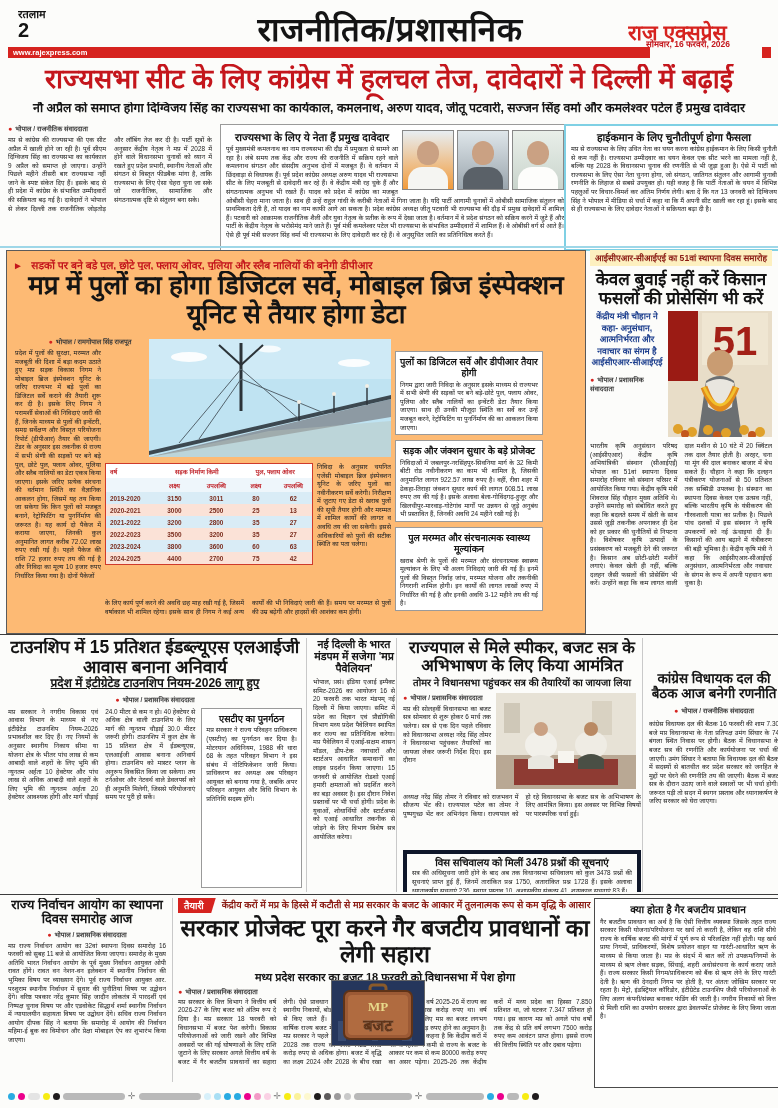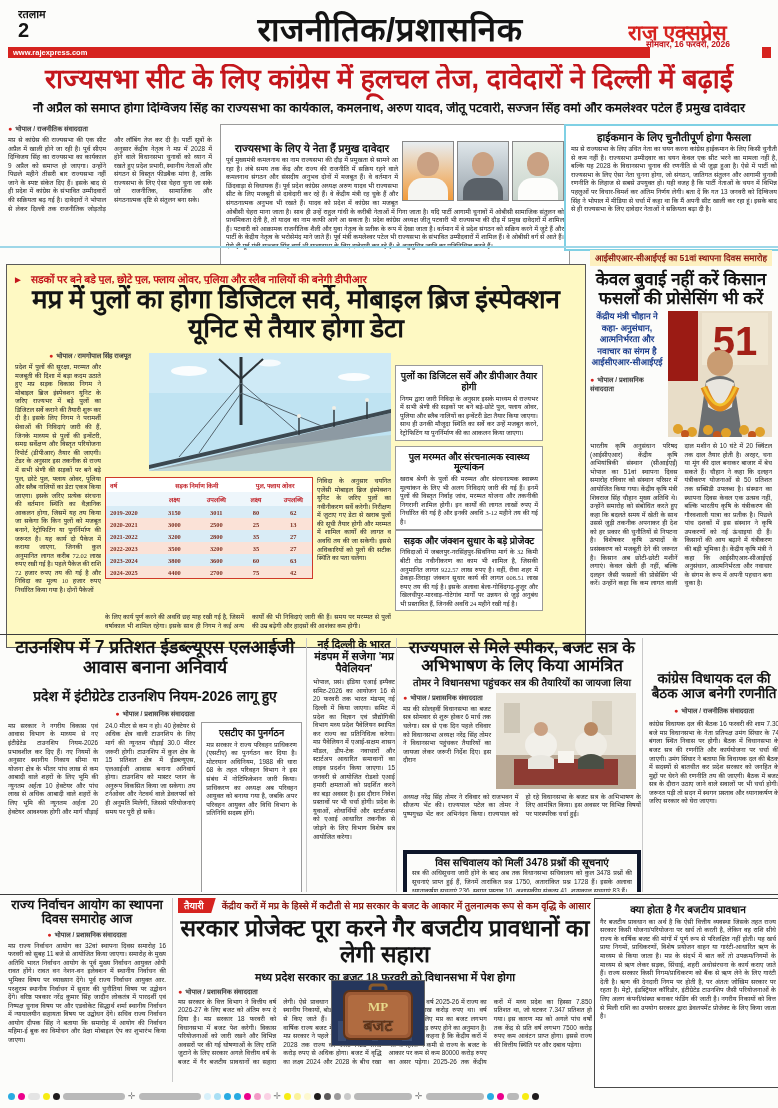--- a/index.html
+++ b/index.html
@@ -73,38 +73,38 @@
   <div class="abs redsq" style="left:762px;top:47px;width:9px;height:11px;"></div>
 
   <div class="abs ctr hl red" style="left:8px;top:64px;width:762px;height:36px;font-size:27px;">राज्यसभा सीट के लिए कांग्रेस में हलचल तेज, दावेदारों ने दिल्ली में बढ़ाई सक्रियता</div>
   <div class="abs ctr hl" style="left:8px;top:102px;width:762px;height:18px;font-size:12.3px;">नौ अप्रैल को समाप्त होगा दिग्विजय सिंह का राज्यसभा का कार्यकाल, कमलनाथ, अरुण यादव, जीतू पटवारी, सज्जन सिंह वर्मा और कमलेश्वर पटेल हैं प्रमुख दावेदार</div>
 
   <div class="abs" style="left:8px;top:124px;width:204px;height:120px;">
     <div class="byl" style="text-align:left;margin-bottom:3px;"><span class="bull">●</span><span>भोपाल / राजनीतिक संवाददाता</span></div>
     <div class="bt" style="column-count:2;column-gap:8px;height:100px;">मप्र से कांग्रेस की राज्यसभा की एक सीट अप्रैल में खाली होने जा रही है। पूर्व सीएम दिग्विजय सिंह का राज्यसभा का कार्यकाल 9 अप्रैल को समाप्त हो जाएगा। उन्होंने पिछले महीने तीसरी बार राज्यसभा नहीं जाने के स्पष्ट संकेत दिए हैं। इसके बाद से ही प्रदेश में कांग्रेस के संभावित उम्मीदवारों की सक्रियता बढ़ गई है। दावेदारों ने भोपाल से लेकर दिल्ली तक राजनीतिक जोड़तोड़ और लॉबिंग तेज कर दी है। पार्टी सूत्रों के अनुसार केंद्रीय नेतृत्व ने मप्र में 2028 में होने वाले विधानसभा चुनावों को ध्यान में रखते हुए प्रदेश प्रभारी, स्थानीय नेताओं और संगठन से विस्तृत फीडबैक मांगा है, ताकि राज्यसभा के लिए ऐसा चेहरा चुना जा सके जो राजनीतिक, सामाजिक और संगठनात्मक दृष्टि से संतुलन बना सके।</div>
   </div>
 
-  <div class="abs boxed" style="left:220px;top:124px;width:338px;height:119px;padding:14px 5px;">
+  <div class="abs boxed" style="left:220px;top:124px;width:338px;height:119px;padding:3px 5px;">
     <div style="float:right;width:162px;margin:2px 0 2px 4px;display:flex;gap:3px;">
       <div class="pt p1"></div>
       <div class="pt p2"></div>
       <div class="pt p3"></div>
     </div>
     <div class="subbox-title" style="font-size:10.5px;">राज्यसभा के लिए ये नेता हैं प्रमुख दावेदार</div>
     <div class="bt">पूर्व मुख्यमंत्री कमलनाथ का नाम राज्यसभा की दौड़ में प्रमुखता से सामने आ रहा है। लंबे समय तक केंद्र और राज्य की राजनीति में सक्रिय रहने वाले कमलनाथ संगठन और संसदीय अनुभव दोनों में मजबूत हैं। वे वर्तमान में छिंदवाड़ा से विधायक हैं। पूर्व प्रदेश कांग्रेस अध्यक्ष अरुण यादव भी राज्यसभा सीट के लिए मजबूती से दावेदारी कर रहे हैं। वे केंद्रीय मंत्री रह चुके हैं और संगठनात्मक अनुभव भी रखते हैं। यादव को प्रदेश में कांग्रेस का मजबूत ओबीसी चेहरा माना जाता है। साथ ही उन्हें राहुल गांधी के करीबी नेताओं में गिना जाता है। यदि पार्टी आगामी चुनावों में ओबीसी सामाजिक संतुलन को प्राथमिकता देती है, तो यादव का नाम काफी आगे आ सकता है। प्रदेश कांग्रेस अध्यक्ष जीतू पटवारी भी राज्यसभा की दौड़ में प्रमुख दावेदारों में शामिल हैं। पटवारी को आक्रामक राजनीतिक शैली और युवा नेतृत्व के प्रतीक के रूप में देखा जाता है। वर्तमान में वे प्रदेश संगठन को सक्रिय करने में जुटे हैं और पार्टी के केंद्रीय नेतृत्व के भरोसेमंद माने जाते हैं। पूर्व मंत्री कमलेश्वर पटेल भी राज्यसभा के संभावित उम्मीदवारों में शामिल हैं। वे ओबीसी वर्ग से आते हैं। ऐसे ही पूर्व मंत्री सज्जन सिंह वर्मा भी राज्यसभा के लिए दावेदारी कर रहे हैं। वे अनुसूचित जाति का प्रतिनिधित्व करते हैं।</div>
   </div>
 
   <div class="abs" style="left:564px;top:124px;width:206px;height:119px;border:2px solid #7fd0e4;background:#fff;padding:2px 5px;">
     <div class="subbox-title" style="font-size:10.5px;">हाईकमान के लिए चुनौतीपूर्ण होगा फैसला</div>
     <div class="bt">मप्र से राज्यसभा के लिए उचित नेता का चयन करना कांग्रेस हाईकमान के लिए किसी चुनौती से कम नहीं है। राज्यसभा उम्मीदवार का चयन केवल एक सीट भरने का मामला नहीं है, बल्कि यह 2028 के विधानसभा चुनाव की रणनीति से भी जुड़ा हुआ है। ऐसे में पार्टी को राज्यसभा के लिए ऐसा नेता चुनना होगा, जो संगठन, जातिगत संतुलन और आगामी चुनावी रणनीति के लिहाज से सबसे उपयुक्त हो। यही वजह है कि पार्टी नेताओं के चयन में विभिन्न पहलुओं पर विचार-विमर्श कर अंतिम निर्णय लेगी। बता दें कि गत 13 जनवरी को दिग्विजय सिंह ने भोपाल में मीडिया से चर्चा में कहा था कि मैं अपनी सीट खाली कर रहा हूं। इसके बाद से ही राज्यसभा के लिए दावेदार नेताओं ने सक्रियता बढ़ा दी है।</div>
   </div>
 
   <div class="abs bluerule" style="left:0;top:246px;width:778px;height:2px;"></div>
 
-  <div class="abs" style="left:6px;top:264px;width:578px;height:382px;border:1px solid #5a5a5a;background:#fef9c3;font-family:Liberation Serif, serif;">
+  <div class="abs" style="left:6px;top:250px;width:578px;height:382px;border:1px solid #5a5a5a;background:#fdba74;">
     <div class="abs" style="left:6px;top:4px;width:566px;height:15px;">
       <span style="color:#c4161c;font-size:10px;">►</span>
       <span class="kick-red" style="border-bottom:1px solid #c4161c;padding:0 4px;">सड़कों पर बने बड़े पुल, छोटे पुल, फ्लाय ओवर, पुलिया और स्लैब नालियों की बनेगी डीपीआर</span>
     </div>
     <div class="abs ctr hl" style="left:4px;top:20px;width:570px;height:62px;font-size:26px;">मप्र में पुलों का होगा डिजिटल सर्वे, मोबाइल ब्रिज इंस्पेक्शन यूनिट से तैयार होगा डेटा</div>
     <div class="abs byl ctr" style="left:8px;top:86px;width:150px;"><span class="bull">●</span><span>भोपाल / रामगोपाल सिंह राजपूत</span></div>
 
     <div class="abs bt" style="left:8px;top:98px;width:86px;height:278px;">प्रदेश में पुलों की सुरक्षा, मरम्मत और मजबूती की दिशा में बड़ा कदम उठाते हुए मप्र सड़क विकास निगम ने मोबाइल ब्रिज इंस्पेक्शन यूनिट के जरिए राज्यभर में बड़े पुलों का डिजिटल सर्वे कराने की तैयारी शुरू कर दी है। इसके लिए निगम ने परामर्शी सेवाओं की निविदाएं जारी की हैं, जिनके माध्यम से पुलों की इन्वेंटरी, समग्र सर्वेक्षण और विस्तृत परियोजना रिपोर्ट (डीपीआर) तैयार की जाएगी। टेंडर के अनुसार इस तकनीक से राज्य में सभी श्रेणी की सड़कों पर बने बड़े पुल, छोटे पुल, फ्लाय ओवर, पुलिया और स्लैब नालियों का डेटा एकत्र किया जाएगा। इसके जरिए प्रत्येक संरचना की वर्तमान स्थिति का वैज्ञानिक आकलन होगा, जिसमें यह तय किया जा सकेगा कि किन पुलों को मजबूत बनाने, रेट्रोफिटिंग या पुनर्निर्माण की जरूरत है। यह कार्य दो पैकेज में कराया जाएगा, जिनकी कुल अनुमानित लागत करीब 72.02 लाख रुपए रखी गई है। पहले पैकेज की राशि 72 हजार रुपए तय की गई है और निविदा का मूल्य 10 हजार रुपए निर्धारित किया गया है। दोनों पैकेजों</div>
 
     <svg class="abs" style="left:142px;top:88px;" width="242" height="118" viewBox="0 0 242 118">
@@ -131,27 +131,27 @@
         <circle cx="185" cy="55" r="2" fill="#f2efe6"></circle>
         <circle cx="218" cy="47" r="2" fill="#f2efe6"></circle>
       <polygon points="0,118 120,92 242,82 242,118" fill="#b9c4ba" opacity=".45"></polygon>
     </svg>
 
     <div class="abs" style="left:388px;top:100px;width:148px;height:276px;">
       <div class="boxed" style="padding:2px 4px;margin-bottom:5px;">
         <div class="subbox-title">पुलों का डिजिटल सर्वे और डीपीआर तैयार होगी</div>
         <div class="bt">निगम द्वारा जारी निविदा के अनुसार इसके माध्यम से राज्यभर में सभी श्रेणी की सड़कों पर बने बड़े-छोटे पुल, फ्लाय ओवर, पुलिया और स्लैब नालियों का इन्वेंटरी डेटा तैयार किया जाएगा। साथ ही उनकी मौजूदा स्थिति का सर्वे कर उन्हें मजबूत करने, रेट्रोफिटिंग या पुनर्निर्माण की का आकलन किया जाएगा।</div>
       </div>
+      <div class="boxed" style="padding:2px 4px;margin-bottom:5px;">
+        <div class="subbox-title">सड़क और जंक्शन सुधार के बड़े प्रोजेक्ट</div>
+        <div class="bt">निविदाओं में जबलपुर-नरसिंहपुर-सिवनिया मार्ग के 32 किमी बीटी रोड नवीनीकरण का काम भी शामिल है, जिसकी अनुमानित लागत 922.57 लाख रुपए है। वहीं, रीवा शहर में ढेकहा-तिराहा जंक्शन सुधार कार्य की लागत 608.51 लाख रुपए तय की गई है। इसके अलावा बेला-गोविंदगढ़-हुजूर और खिलचीपुर-मारवाड़-गोटेगांव मार्गों पर उन्नयन से जुड़े अनुबंध भी प्रस्तावित हैं, जिनकी अवधि 24 महीने रखी गई है।</div>
+      </div>
       <div class="boxed" style="padding:2px 4px;">
         <div class="subbox-title">पुल मरम्मत और संरचनात्मक स्वास्थ्य मूल्यांकन</div>
         <div class="bt">खराब श्रेणी के पुलों की मरम्मत और संरचनात्मक स्वास्थ्य मूल्यांकन के लिए भी अलग निविदाएं जारी की गई हैं। इनमें पुलों की विस्तृत निर्वाह जांच, मरम्मत योजना और तकनीकी निगरानी शामिल होगी। इन कार्यों की लागत लाखों रुपए में निर्धारित की गई है और इनकी अवधि 3-12 महीने तय की गई है।</div>
-      </div>
-      <div class="boxed" style="padding:2px 4px;margin-bottom:5px;">
-        <div class="subbox-title">सड़क और जंक्शन सुधार के बड़े प्रोजेक्ट</div>
-        <div class="bt">निविदाओं में जबलपुर-नरसिंहपुर-सिवनिया मार्ग के 32 किमी बीटी रोड नवीनीकरण का काम भी शामिल है, जिसकी अनुमानित लागत 922.57 लाख रुपए है। वहीं, रीवा शहर में ढेकहा-तिराहा जंक्शन सुधार कार्य की लागत 608.51 लाख रुपए तय की गई है। इसके अलावा बेला-गोविंदगढ़-हुजूर और खिलचीपुर-मारवाड़-गोटेगांव मार्गों पर उन्नयन से जुड़े अनुबंध भी प्रस्तावित हैं, जिनकी अवधि 24 महीने रखी गई है।</div>
       </div>
     </div>
 
     <div class="abs ntab" style="left:98px;top:212px;width:206px;">
       <div class="trow thead">
         <div class="c1">वर्ष</div>
         <div style="width:84px;text-align:center;">सड़क निर्माण किमी</div>
         <div style="width:74px;text-align:center;">पुल, फ्लाय ओवर</div>
       </div>
       <div class="trow thead" style="background:#eef6fb;">
@@ -241,22 +241,22 @@
             <circle cx="84" cy="124" r="4"></circle>
           </g>
       </svg>
     </div>
     <div class="bt" style="column-count:2;column-gap:7px;height:208px;margin-top:5px;">भारतीय कृषि अनुसंधान परिषद (आईसीएआर) केंद्रीय कृषि अभियांत्रिकी संस्थान (सीआईएई) भोपाल का 51वां स्थापना दिवस समारोह रविवार को संस्थान परिसर में आयोजित किया गया। केंद्रीय कृषि मंत्री शिवराज सिंह चौहान मुख्य अतिथि थे। उन्होंने समारोह को संबोधित करते हुए कहा कि बदलते समय में खेती के साथ उससे जुड़ी तकनीक अपनाकर ही देश को हर प्रकार की चुनौतियों से निपटना है। विशेषकर कृषि उत्पादों के प्रसंस्करण को मजबूती देने की जरूरत है। किसान अब छोटी-छोटी मशीनें लगाएं। केवल खेती ही नहीं, बल्कि दलहन जैसी फसलों की प्रोसेसिंग भी करें। उन्होंने कहा कि कम लागत वाली दाल मशीन से 10 घंटे में 20 क्विंटल तक दाल तैयार होती है। अरहर, चना या मूंग की दाल बनाकर बाजार में बेच सकते हैं। चौहान ने कहा कि दलहन यंत्रीकरण योजनाओं से 50 प्रतिशत तक सब्सिडी उपलब्ध है। संस्थान का स्थापना दिवस केवल एक उत्सव नहीं, बल्कि भारतीय कृषि के यंत्रीकरण की गौरवशाली यात्रा का प्रतीक है। पिछले पांच दशकों में इस संस्थान ने कृषि उपकरणों को नई ऊंचाइयां दी हैं। किसानों की आय बढ़ाने में यंत्रीकरण की बड़ी भूमिका है। केंद्रीय कृषि मंत्री ने कहा कि आईसीएआर-सीआईएई अनुसंधान, आत्मनिर्भरता और नवाचार के संगम के रूप में अपनी पहचान बना चुका है।</div>
   </div>
 
   <div class="abs hrule" style="left:0;top:634px;width:778px;height:1px;"></div>
 
   <div class="abs" style="left:8px;top:638px;width:294px;height:254px;">
-    <div class="ctr hl" style="font-size:17.5px;">टाउनशिप में 7 प्रतिशत ईडब्ल्यूएस एलआईजी आवास बनाना अनिवार्य</div>
-    <div class="ctr hl" style="font-size:14px;margin-top:12px;">प्रदेश में इंटीग्रेटेड टाउनशिप नियम-2026 लागू हुए</div>
+    <div class="ctr hl" style="font-size:17.5px;">टाउनशिप में 15 प्रतिशत ईडब्ल्यूएस एलआईजी आवास बनाना अनिवार्य</div>
+    <div class="ctr hl" style="font-size:12px;margin-top:0;text-decoration:underline;">प्रदेश में इंटीग्रेटेड टाउनशिप नियम-2026 लागू हुए</div>
     <div class="byl ctr" style="margin:4px 0;"><span class="bull">●</span><span>भोपाल / प्रशासनिक संवाददाता</span></div>
     <div style="display:flex;gap:6px;">
       <div class="bt" style="width:190px;column-count:2;column-gap:7px;height:180px;">मप्र सरकार ने नगरीय विकास एवं आवास विभाग के माध्यम से नए इंटीग्रेटेड टाउनशिप नियम-2026 प्रभावशील कर दिए हैं। नए नियमों के अनुसार स्थानीय निकाय सीमा या योजना क्षेत्र के भीतर पांच लाख से कम आबादी वाले शहरों के लिए भूमि की न्यूनतम अर्हता 10 हेक्टेयर और पांच लाख से अधिक आबादी वाले शहरों के लिए भूमि की न्यूनतम अर्हता 20 हेक्टेयर आवश्यक होगी और मार्ग चौड़ाई 24.0 मीटर से कम न हो। 40 हेक्टेयर से अधिक क्षेत्र वाली टाउनशिप के लिए मार्ग की न्यूनतम चौड़ाई 30.0 मीटर जरूरी होगी। टाउनशिप में कुल क्षेत्र के 15 प्रतिशत क्षेत्र में ईडब्ल्यूएस, एलआईजी आवास बनाना अनिवार्य होगा। टाउनशिप को मास्टर प्लान के अनुरूप विकसित किया जा सकेगा। तय टर्नओवर और नेटवर्थ वाले डेवलपर्स को ही अनुमति मिलेगी, जिससे परियोजनाएं समय पर पूरी हो सकें।</div>
       <div class="boxed" style="width:92px;height:174px;padding:2px 4px;">
         <div class="subbox-title">एसटीए का पुनर्गठन</div>
         <div class="bt">मप्र सरकार ने राज्य परिवहन प्राधिकरण (एसटीए) का पुनर्गठन कर दिया है। मोटरयान अधिनियम, 1988 की धारा 68 के तहत परिवहन विभाग ने इस संबंध में नोटिफिकेशन जारी किया। प्राधिकरण का अध्यक्ष अब परिवहन आयुक्त को बनाया गया है, जबकि अपर परिवहन आयुक्त और विधि विभाग के प्रतिनिधि सदस्य होंगे।</div>
       </div>
     </div>
   </div>
 
@@ -303,21 +303,21 @@
 
   <div class="abs hrule" style="left:0;top:894px;width:778px;height:1px;"></div>
 
   <div class="abs" style="left:8px;top:898px;width:158px;height:184px;">
     <div class="ctr hl" style="font-size:12.8px;">राज्य निर्वाचन आयोग का स्थापना दिवस समारोह आज</div>
     <div class="byl ctr" style="margin:3px 0;"><span class="bull">●</span><span>भोपाल / प्रशासनिक संवाददाता</span></div>
     <div class="bt" style="height:128px;">मप्र राज्य निर्वाचन आयोग का 32वां स्थापना दिवस समारोह 16 फरवरी को सुबह 11 बजे से आयोजित किया जाएगा। समारोह के मुख्य अतिथि भारत निर्वाचन आयोग के पूर्व मुख्य निर्वाचन आयुक्त ओपी रावत होंगे। रावत वन नेशन-वन इलेक्शन में स्थानीय निर्वाचन की भूमिका विषय पर व्याख्यान देंगे। पूर्व राज्य निर्वाचन आयुक्त आर. परशुराम स्थानीय निर्वाचन में सुधार की चुनौतियां विषय पर उद्बोधन देंगे। वरिष्ठ पत्रकार नरेंद्र कुमार सिंह जादौन लोकतंत्र में पारदर्शी एवं निष्पक्ष चुनाव विषय पर और एडवोकेट सिद्धार्थ शर्मा स्थानीय निर्वाचन में न्यायालयीन सहायता विषय पर उद्बोधन देंगे। सचिव राज्य निर्वाचन आयोग दीपक सिंह ने बताया कि समारोह में आयोग की निर्वाचन महिमा-ई बुक का विमोचन और प्रेक्षा मोबाइल ऐप का शुभारंभ किया जाएगा।</div>
   </div>
 
   <div class="abs vline" style="left:172px;top:898px;width:414px;height:184px;padding-left:5px;">
-    <div style="display:flex;align-items:center;gap:6px;">
+    <div style="display:flex;gap:6px;">
       <span style="background:#d6231f;color:#fff;font-weight:bold;font-size:9.5px;padding:1px 12px 1px 6px;clip-path:polygon(0 0,100% 0,88% 100%,0 100%);">तैयारी</span>
       <span style="color:#8a1a12;font-weight:bold;font-size:9.3px;">केंद्रीय करों में मप्र के हिस्से में कटौती से मप्र सरकार के बजट के आकार में तुलनात्मक रूप से कम वृद्धि के आसार</span>
     </div>
     <div class="ctr hl" style="font-size:23px;margin-top:3px;">सरकार प्रोजेक्ट पूरा करने गैर बजटीय प्रावधानों का लेगी सहारा</div>
     <div class="ctr hl" style="font-size:11px;margin-top:3px;">मध्य प्रदेश सरकार का बजट 18 फरवरी को विधानसभा में पेश होगा</div>
     <div class="byl" style="margin:4px 0 2px;"><span class="bull">●</span><span>भोपाल / प्रशासनिक संवाददाता</span></div>
     <div class="bt" style="column-count:4;column-gap:7px;height:100px;">मप्र सरकार के वित्त विभाग ने वित्तीय वर्ष 2026-27 के लिए बजट को अंतिम रूप दे दिया है। मप्र सरकार 18 फरवरी को विधानसभा में बजट पेश करेगी। विकास परियोजनाओं को जारी रखने और विभिन्न अवसरों पर की गई घोषणाओं के लिए राशि जुटाने के लिए सरकार अगले वित्तीय वर्ष के बजट में गैर बजटीय प्रावधानों का सहारा लेगी। ऐसे प्रावधान स्वामित्व वाले उद्यमों, स्थानीय निकायों, बोर्डों और निगमों के कोष से किए जाते हैं। गैर बजटीय प्रावधान वार्षिक राज्य बजट में शामिल नहीं होते हैं। मप्र सरकार ने पहले घोषणा की थी कि वर्ष 2028 तक राज्य का बजट 7.28 लाख करोड़ रुपए से अधिक होगा। बजट में वृद्धि का लक्ष्य 2024 और 2028 के बीच रखा गया था। वित्तीय वर्ष 2025-26 में राज्य का बजट 4.21 लाख करोड़ रुपए था। वर्ष 2026-27 के लिए मप्र का बजट लगभग 4.65 लाख करोड़ रुपए होने का अनुमान है। अधिकारियों का कहना है कि केंद्रीय करों में मप्र के हिस्से में कमी से राज्य के बजट के आकार पर कम से कम 80000 करोड़ रुपए का असर पड़ेगा। 2025-26 तक केंद्रीय करों में मध्य प्रदेश का हिस्सा 7.850 प्रतिशत था, जो घटकर 7.347 प्रतिशत हो गया। इस कारण मप्र को अगले पांच वर्षों तक केंद्र से प्रति वर्ष लगभग 7500 करोड़ रुपए कम आवंटन प्राप्त होगा। इससे राज्य की वित्तीय स्थिति पर और दबाव पड़ेगा।</div>
 
     <svg class="abs" style="left:158px;top:82px;border:1px solid #666;" width="92" height="64" viewBox="0 0 92 64">
       <rect width="92" height="64" fill="#25365c"></rect>

